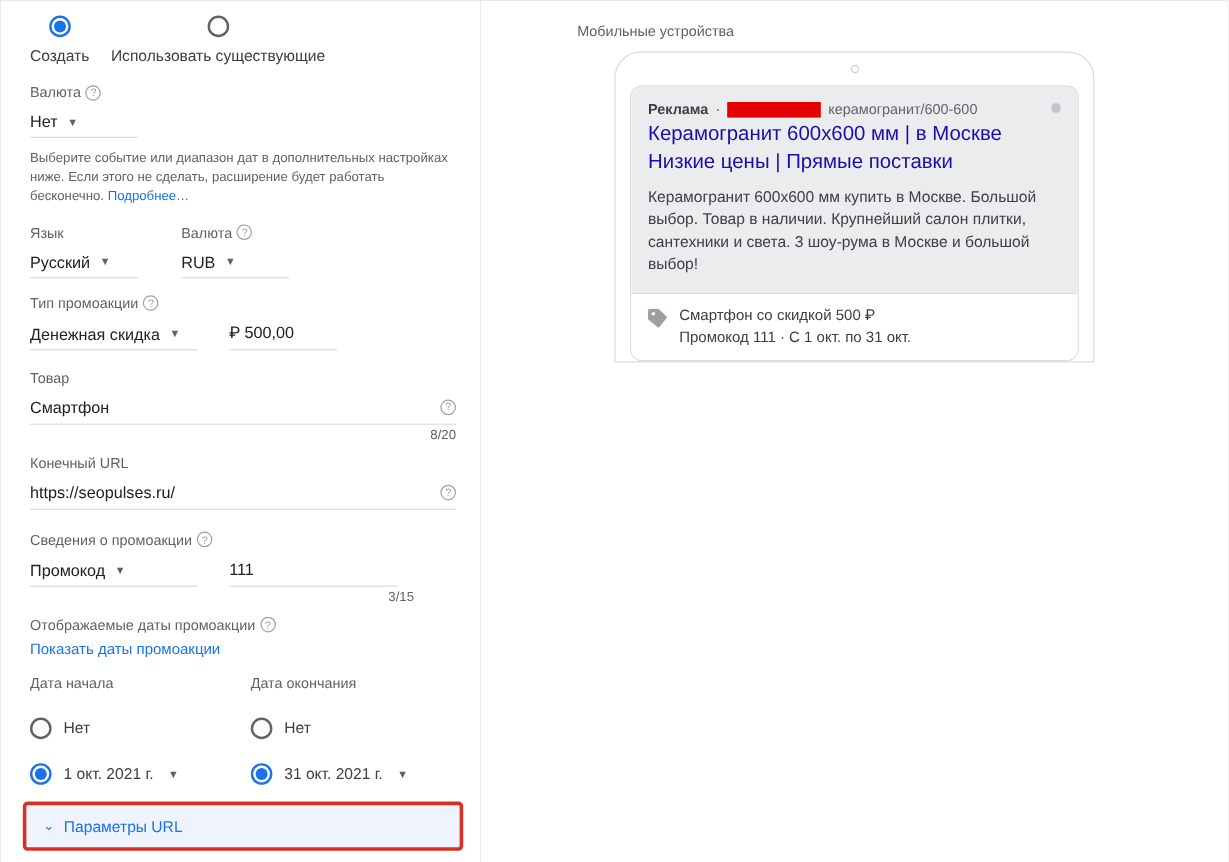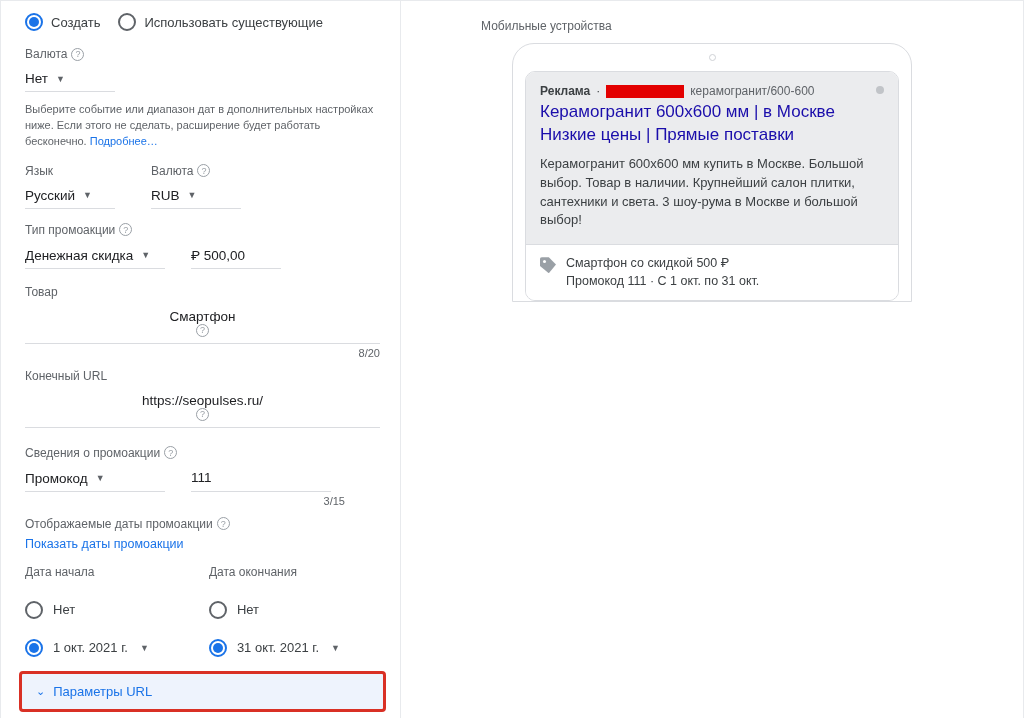--- a/index.html
+++ b/index.html
@@ -9,21 +9,21 @@
     color: #3c4043;
     background: #fff;
     width: 1024px;
   }
   .main-wrap { display: flex; width: 1024px; background: #fff; border: 1px solid #e8eaed; }
   .left-panel { width: 400px; border-right: 1px solid #e8eaed; padding: 12px 20px 20px 24px; }
   .right-panel { flex: 1; padding: 12px 20px 0 20px; background: #fff; position: relative; }
 
   .section-label { font-size: 12px; color: #5f6368; margin-bottom: 6px; display:flex; align-items:center; gap:4px;}
   .radio-row { display:flex; gap:18px; margin-bottom:16px; align-items:center;}
-  .radio-item { display:flex; align-items:center; gap:8px; cursor:pointer;}
+  .radio-item { display:flex; align-items:center; gap:8px; cursor:pointer;flex-direction:column;}
   .radio-outer {
     width:18px; height:18px; border-radius:50%; border:2px solid #5f6368;
     display:flex; align-items:center; justify-content:center;
   }
   .radio-outer.sel { border-color:#1a73e8; }
   .radio-inner { width:10px; height:10px; border-radius:50%; background:#1a73e8; display:none;}
   .radio-outer.sel .radio-inner{ display:block;}
 
   .help-icon {
     width:13px; height:13px; border:1px solid #9aa0a6; border-radius:50%;
@@ -37,21 +37,21 @@
     border-bottom:1px solid #dadce0; padding:4px 0 5px 0;
     font-size:13.5px; color:#202124; min-width:90px;
   }
   .caret { font-size:9px; color:#5f6368; margin-left:2px;}
   .hint { font-size:11px; color:#5f6368; line-height:1.45; margin-bottom:14px;}
   .link { color:#1a73e8; cursor:pointer;}
 
   .input-line {
     display:flex; align-items:center; justify-content:space-between;
     border-bottom:1px solid #dadce0; padding:4px 0 6px 0;
-    font-size:13.5px; color:#202124;flex-direction:column;
+    font-size:13.5px; color:#202124;
   }
   .counter { font-size:11px; color:#5f6368; text-align:right; margin-top:3px; margin-bottom:10px;}
 
   .promo-row { display:flex; gap:26px; align-items:flex-end;}
   .input-num {
     border:none; border-bottom:1px solid #dadce0; padding:4px 0 6px 0;
     font-size:13.5px; color:#202124; width:140px; outline:none;
   }
 
   .dates-block { margin-top:8px; }

